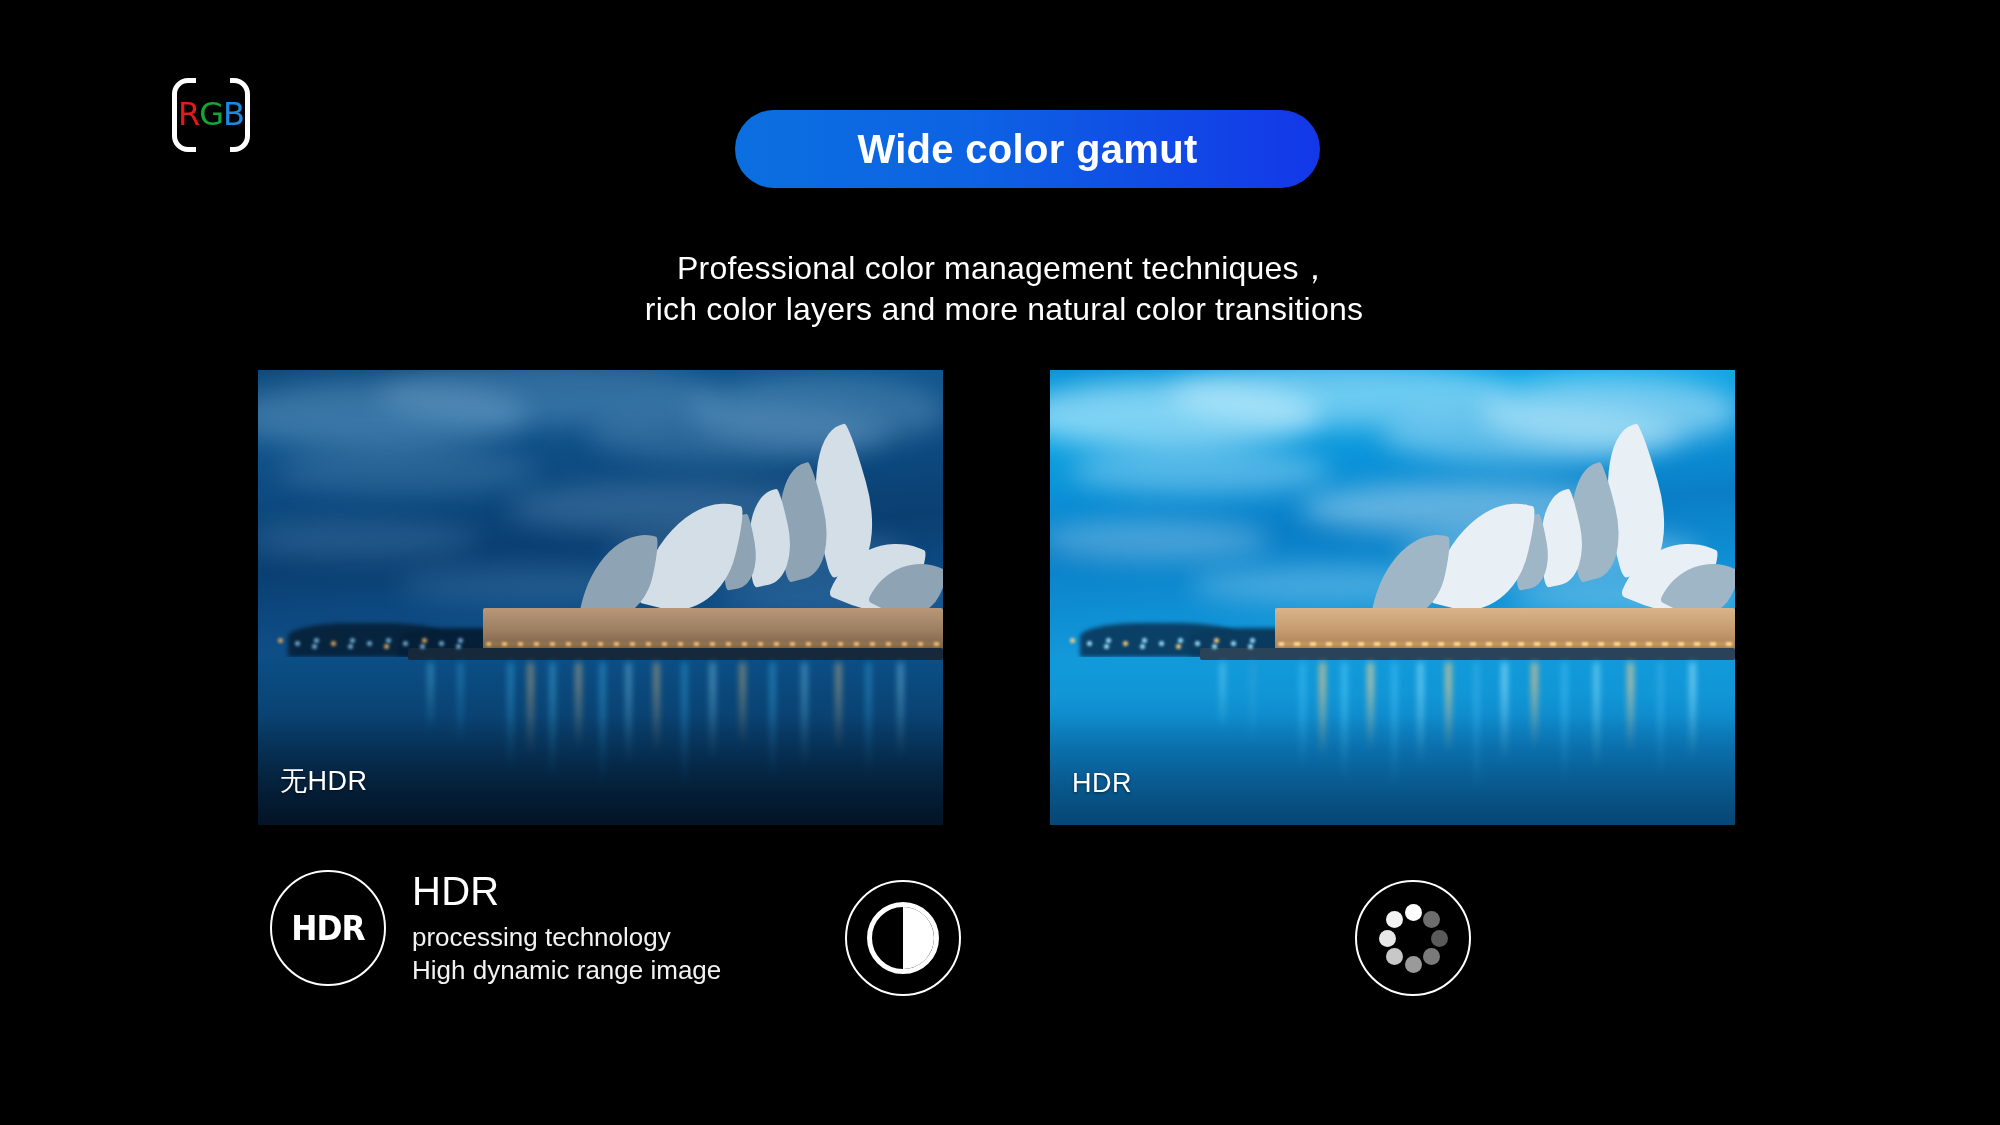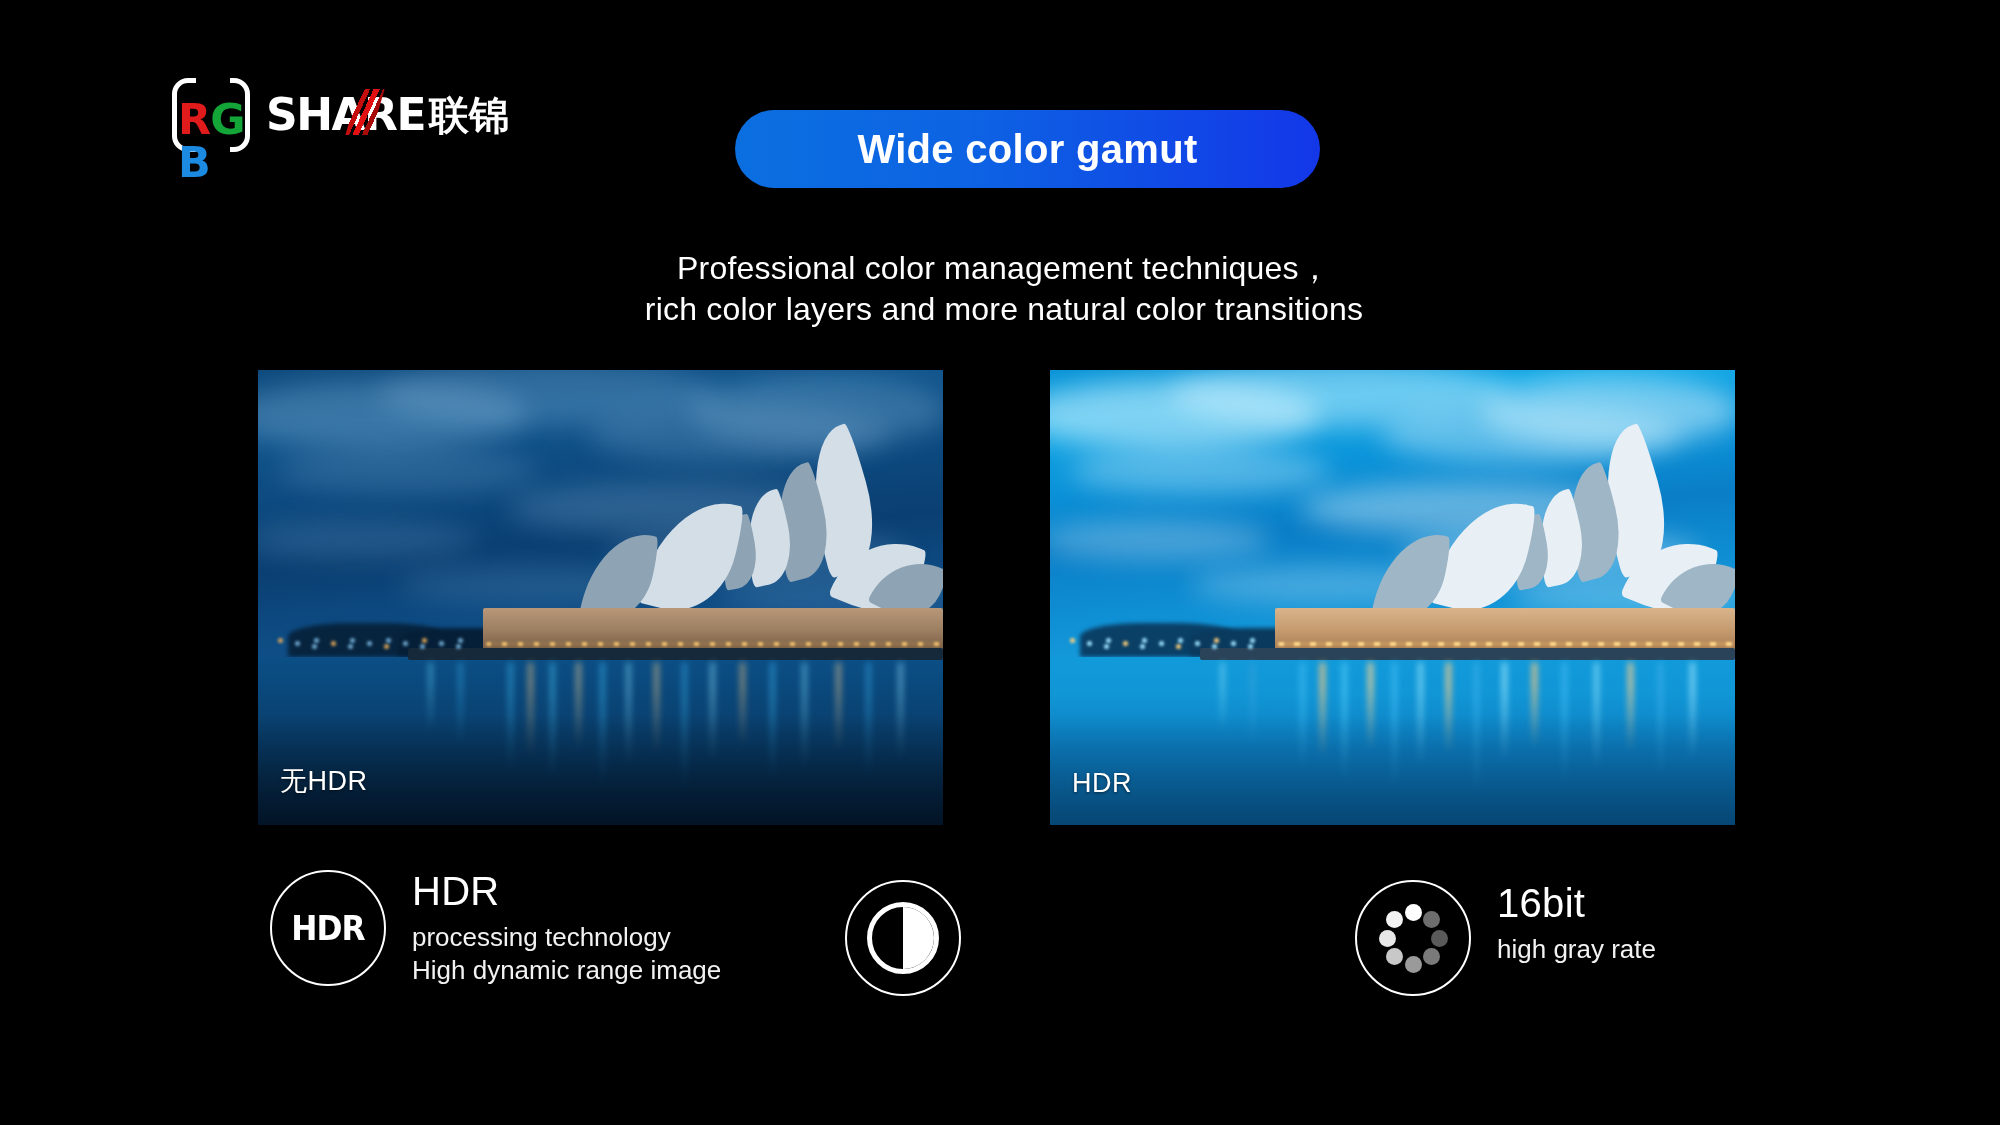--- a/index.html
+++ b/index.html
@@ -17,21 +17,21 @@
   .logo{position:absolute;left:172px;top:78px;height:74px;display:flex;align-items:center;}
   .logo-mark{position:relative;width:88px;height:74px;}
   .logo-mark .brk{
     position:absolute;left:0;top:0;width:78px;height:74px;
     border:5px solid #ffffff;border-radius:16px;box-sizing:border-box;
   }
   .logo-mark .notch-t{position:absolute;left:24px;top:-3px;width:34px;height:11px;background:#000;}
   .logo-mark .notch-b{position:absolute;left:24px;bottom:-3px;width:34px;height:11px;background:#000;}
   .logo-rgb{
     position:absolute;left:6px;top:20px;
-    font-size:43px;font-weight:bold;letter-spacing:-1px;line-height:1;
+    font-size:32px;font-weight:normal;letter-spacing:-1px;line-height:1;
     font-family:"DejaVu Sans", sans-serif;
   }
   .logo-rgb span{display:inline-block;}
   .lr{color:#e01b1b;}
   .lg{color:#13a538;}
   .lb{color:#1b8ae0;}
   .logo-word{
     position:relative;margin-left:6px;
     font-size:44px;font-weight:bold;letter-spacing:-1.5px;line-height:1;
     color:#ffffff;font-family:"DejaVu Sans", sans-serif;white-space:nowrap;
@@ -135,25 +135,20 @@
 <div class="slide">
 
   <div class="logo">
     <div class="logo-mark">
       <div class="brk"></div>
       <div class="notch-t"></div>
       <div class="notch-b"></div>
       <div class="logo-rgb">
         <span class="lr">R</span><span class="lg">G</span><span class="lb">B</span>
       </div>
-    </div>
-    <div class="logo-word">
-      <span>SHARE</span>
-      <span class="slash"></span>
-      <span class="logo-cn">联锦</span>
     </div>
   </div>
 
   <div class="title-pill">
     <div class="t">Wide color gamut</div>
   </div>
 
   <div class="subtitle">
     <span class="l1">Professional color management techniques，</span>
     <span class="l2">rich  color layers and more natural color transitions</span>
@@ -321,22 +316,16 @@
             <i style="left: 28.5px; top: 2.5px; background: rgb(255, 255, 255);"></i>
             <i style="left: 46.8848px; top: 10.1152px; background: rgb(109, 109, 109);"></i>
             <i style="left: 54.5px; top: 28.5px; background: rgb(90, 90, 90);"></i>
             <i style="left: 46.8848px; top: 46.8848px; background: rgb(122, 122, 122);"></i>
             <i style="left: 28.5px; top: 54.5px; background: rgb(154, 154, 154);"></i>
             <i style="left: 10.1152px; top: 46.8848px; background: rgb(200, 200, 200);"></i>
             <i style="left: 2.5px; top: 28.5px; background: rgb(232, 232, 232);"></i>
             <i style="left: 10.1152px; top: 10.1152px; background: rgb(242, 242, 242);"></i>
           </div>
       </div>
-      <div class="ftext">
-        <div class="ftitle">16bit</div>
-        <div class="fsub">
-          <div>high gray rate</div>
-        </div>
-      </div>
     </div>
 
   </div>
 </div>
 
 </body></html>

